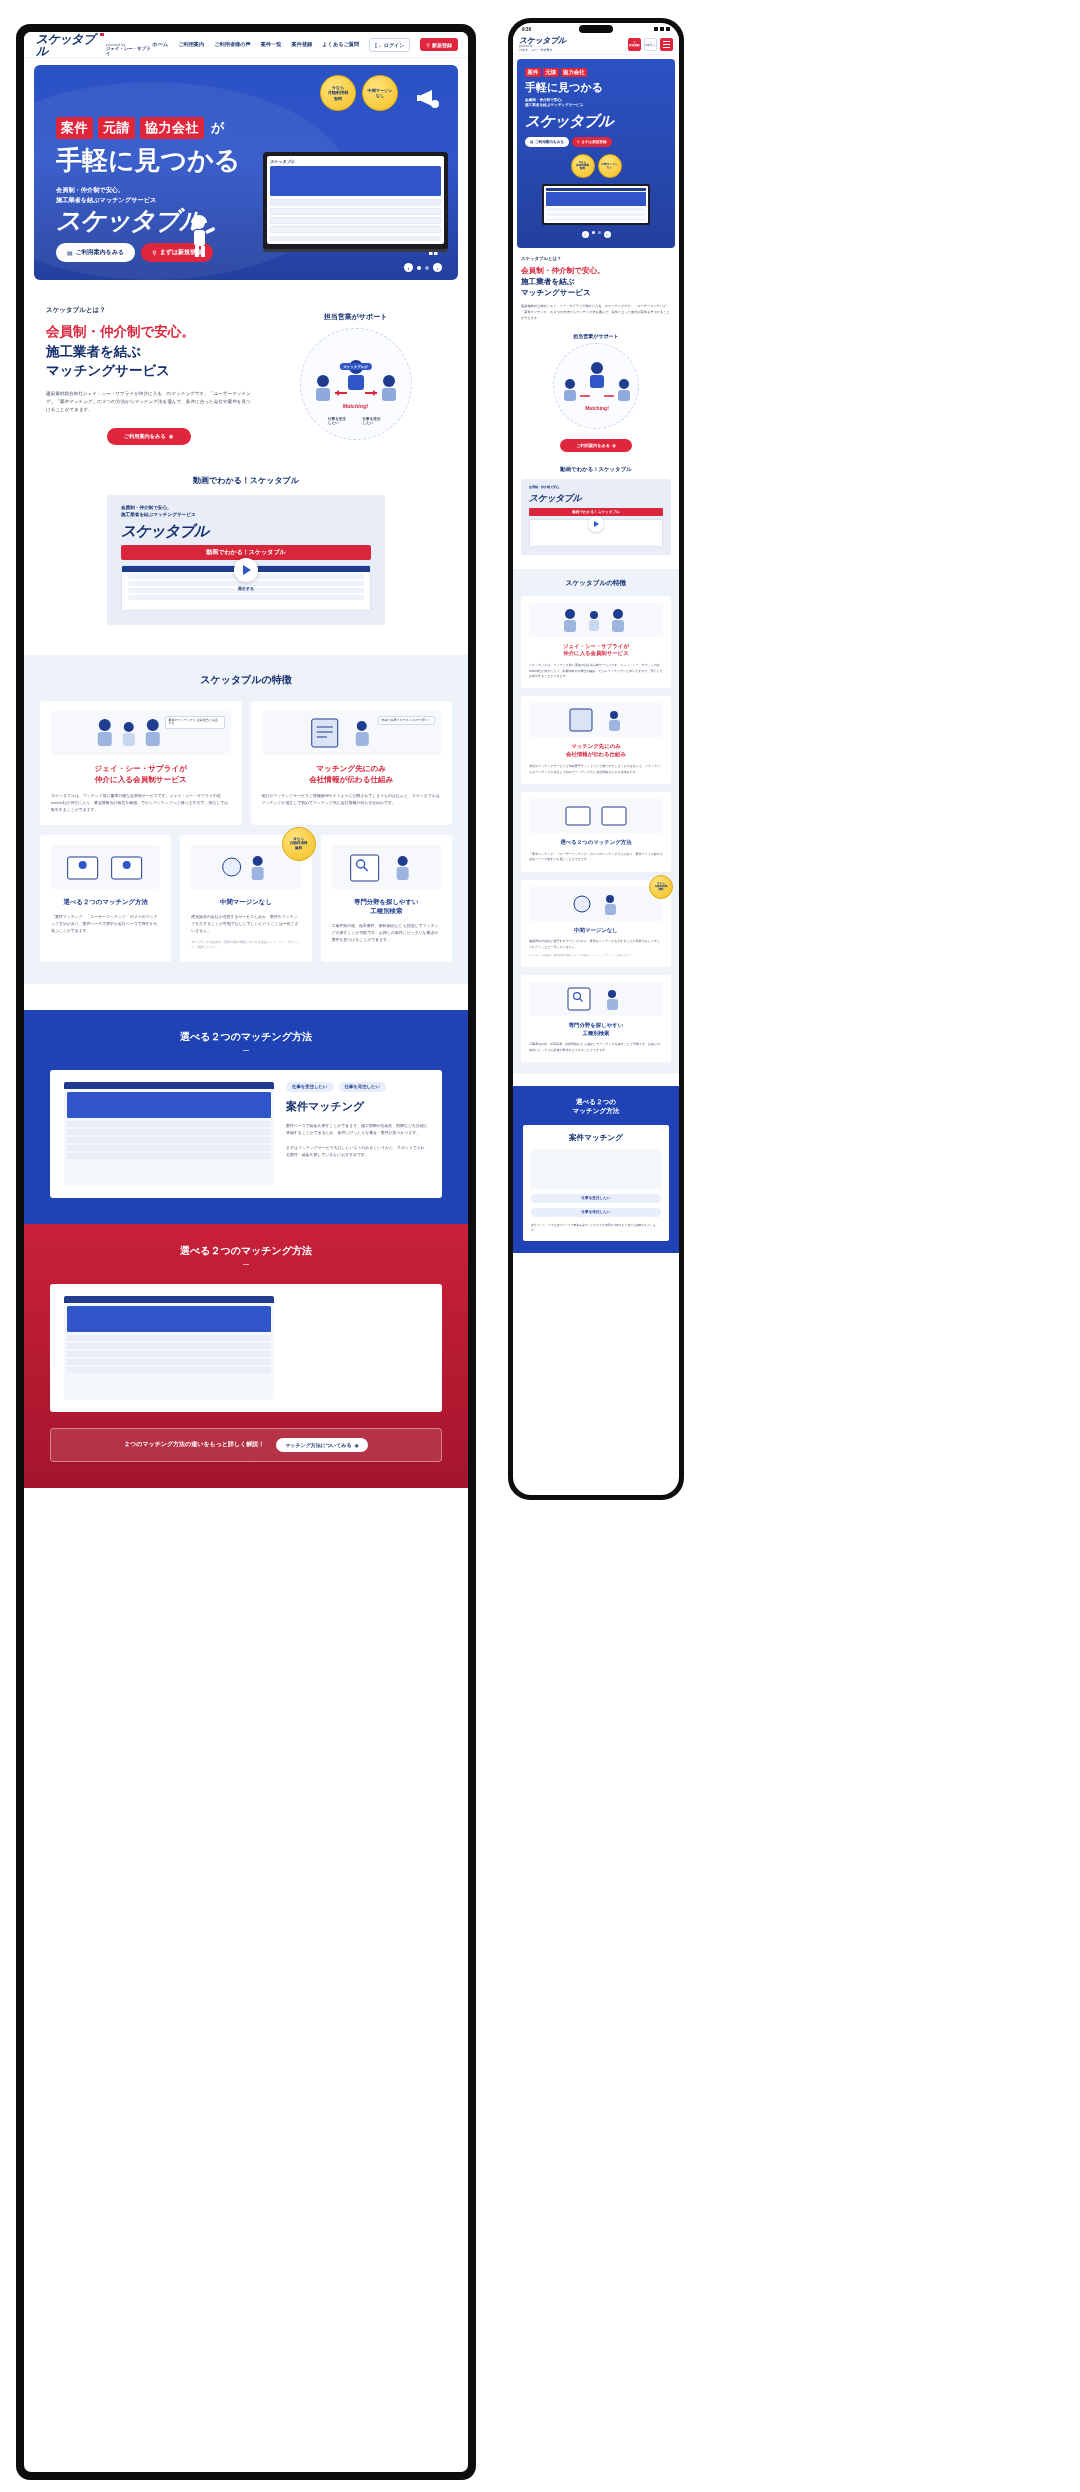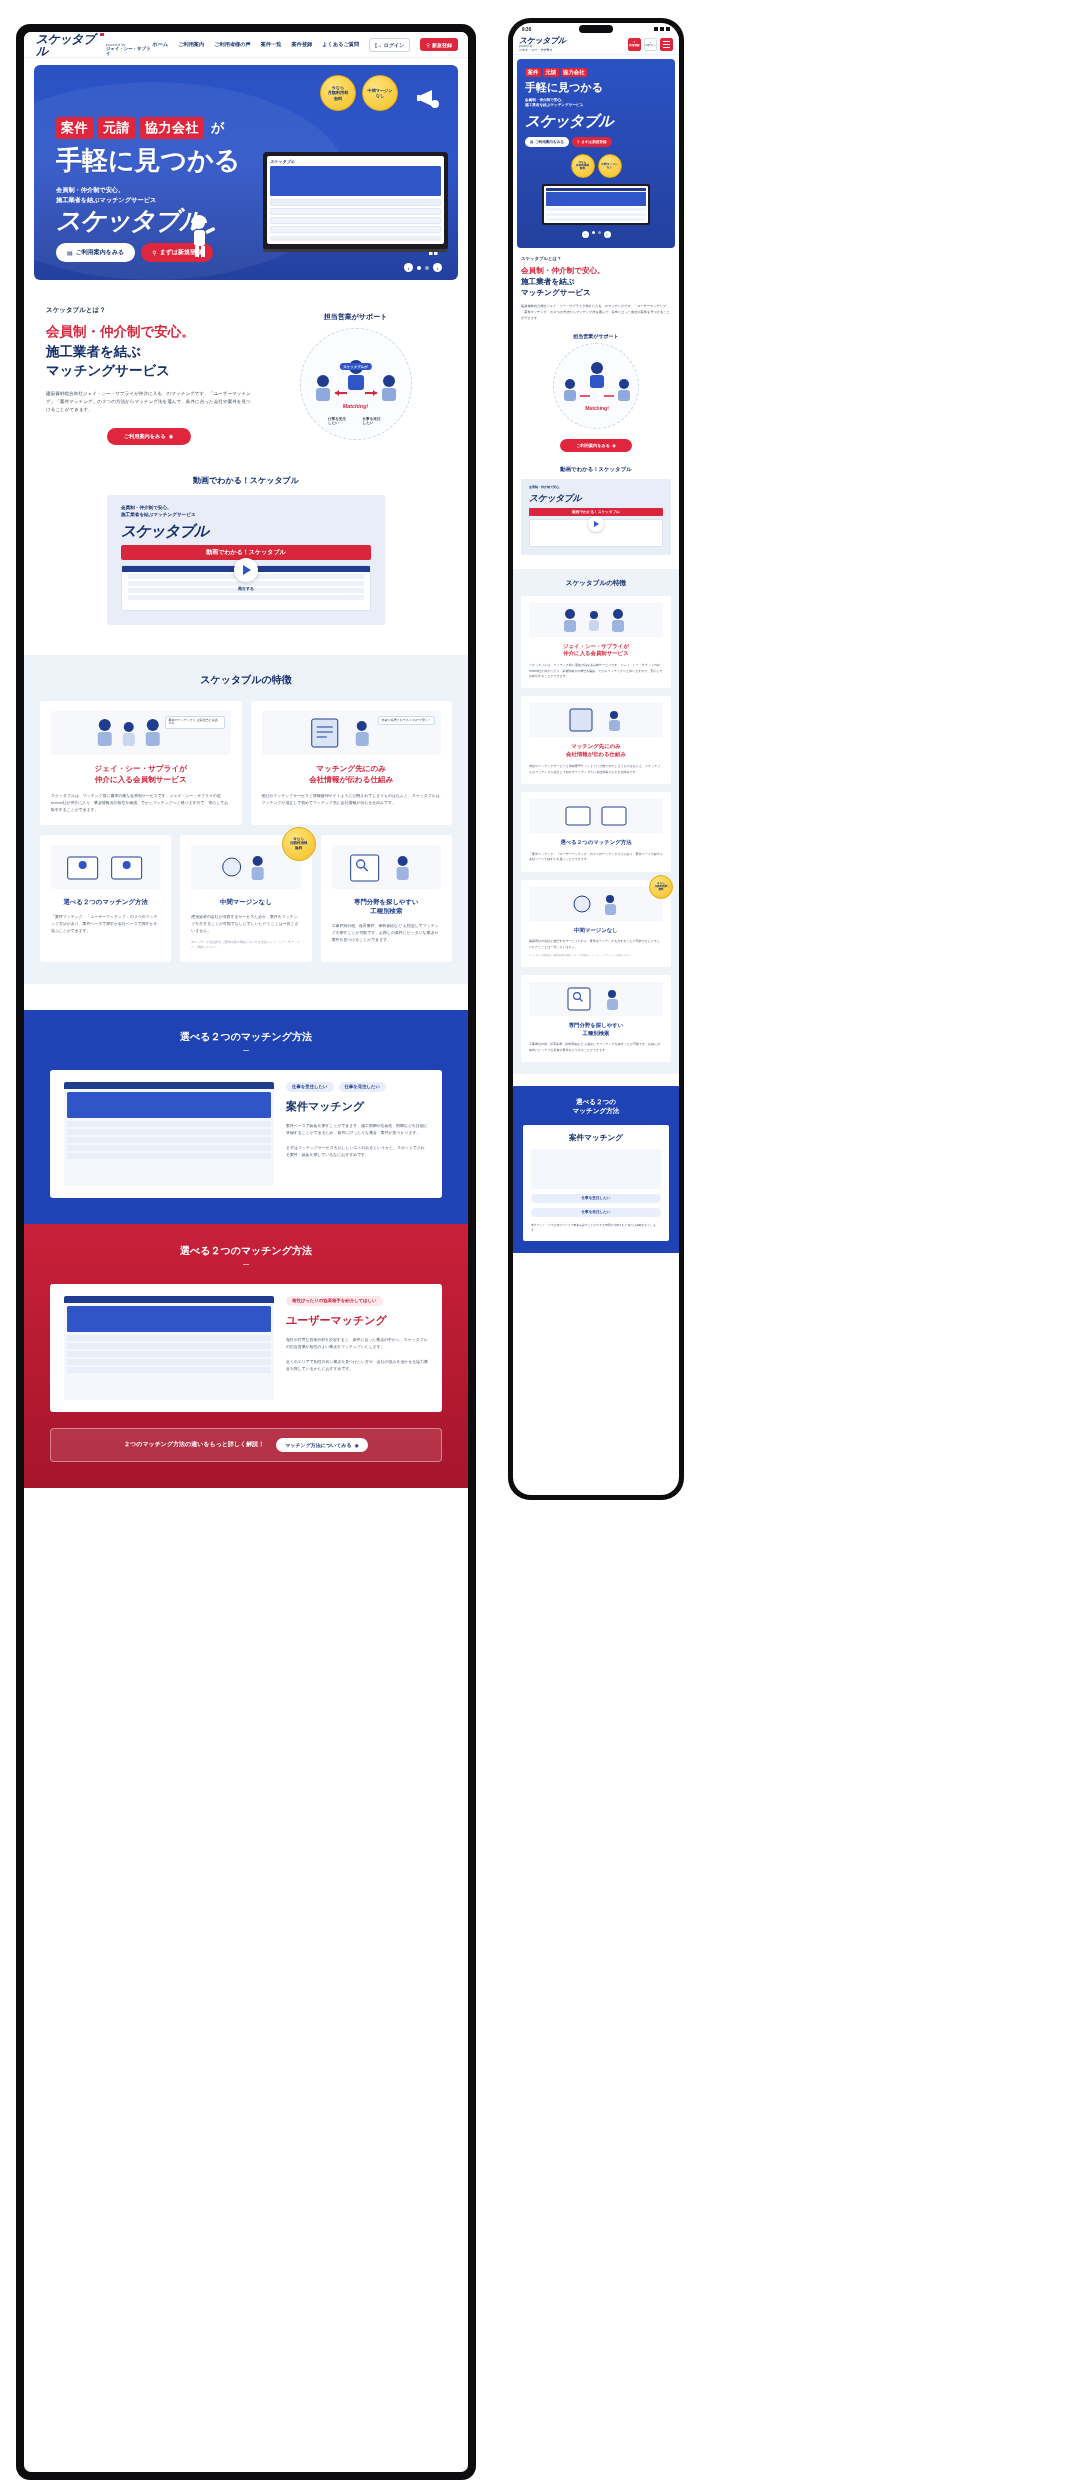--- a/index.html
+++ b/index.html
@@ -625,28 +625,20 @@
       <div class="m-card">
         <div class="m-left">
           <div class="ml-top"></div>
           <div class="ml-hero"></div>
           <div class="ml-row"></div>
           <div class="ml-row"></div>
           <div class="ml-row"></div>
           <div class="ml-row"></div>
           <div class="ml-row"></div>
         </div>
-        <div class="m-right">
-          <div class="tagrow">
-            <span class="tag red">相性ぴったりの協業相手を紹介してほしい</span>
-          </div>
-          <div class="m-title red">ユーザーマッチング</div>
-          <div class="m-p">相性や得意な技術分野を設定すると、条件に合った業者の中から、スケッタブルの担当営業が相性のよい業者をマッチングいたします。</div>
-          <div class="m-p">近くのエリアで相性の良い業者を見つけたい方や、会社の強みを活かせる協力業者を探しているかたにおすすめです。</div>
-        </div>
       </div>
       <div class="m-foot">
         <div class="txt">２つのマッチング方法の違いをもっと詳しく解説！</div>
         <div class="btn">
           <span>マッチング方法についてみる</span>
           <span>◉</span>
         </div>
       </div>
     </div>
 

